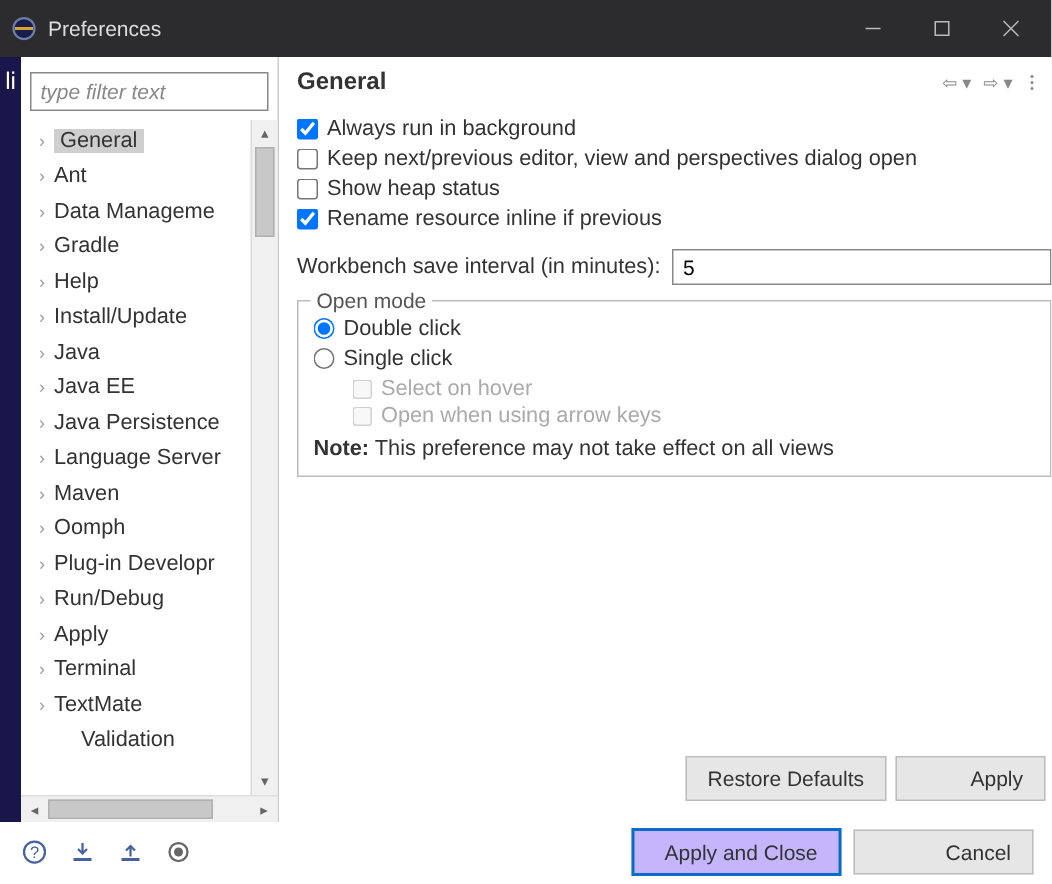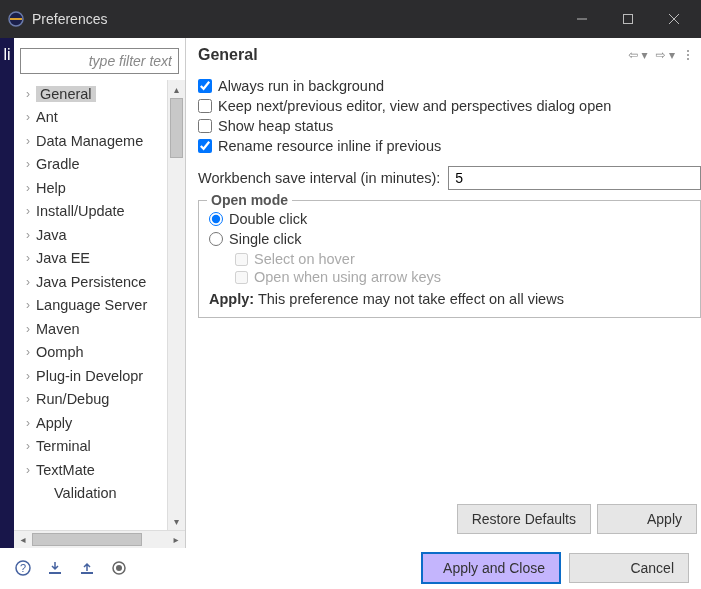--- a/index.html
+++ b/index.html
@@ -60,21 +60,20 @@
 .filter-box {
   margin: 10px 6px 6px 6px;
 }
 .filter-box input {
   width: 100%;
   border: 1px solid #888;
   padding: 4px 6px;
   font-size: 14px;
   font-style: italic;
   color: #888;
-  text-align: right;
 }
 .filter-box input::placeholder { color: #888; font-style: italic; }
 .tree-wrap {
   flex: 1;
   display: flex;
   position: relative;
   overflow: hidden;
 }
 .tree {
   flex: 1;
@@ -188,21 +187,20 @@
   position: relative;
 }
 .fieldset .legend {
   position: absolute;
   top: -9px;
   left: 8px;
   background: #fff;
   padding: 0 4px;
   font-size: 14px;
   color: #555;
-  font-weight: bold;
 }
 .radio-row {
   display: flex;
   align-items: center;
   margin: 4px 0;
   font-size: 14.5px;
 }
 .radio-row input[type=radio] {
   width: 14px; height: 14px;
   margin-right: 6px;
@@ -435,21 +433,21 @@
       </div>
       <div class="sub-check">
         <input type="checkbox" disabled="" style="">
         <span>Select on hover</span>
       </div>
       <div class="sub-check">
         <input type="checkbox" disabled="" style="">
         <span>Open when using arrow keys</span>
       </div>
       <div class="note-row">
-        <b>Apply:</b>
+        <b>Note:</b>
         <span>This preference may not take effect on all views</span>
       </div>
     </div>
 
     <div class="btn-row">
       <div class="btn">Restore Defaults</div>
       <div class="btn">Apply</div>
     </div>
   </div>
 </div>

